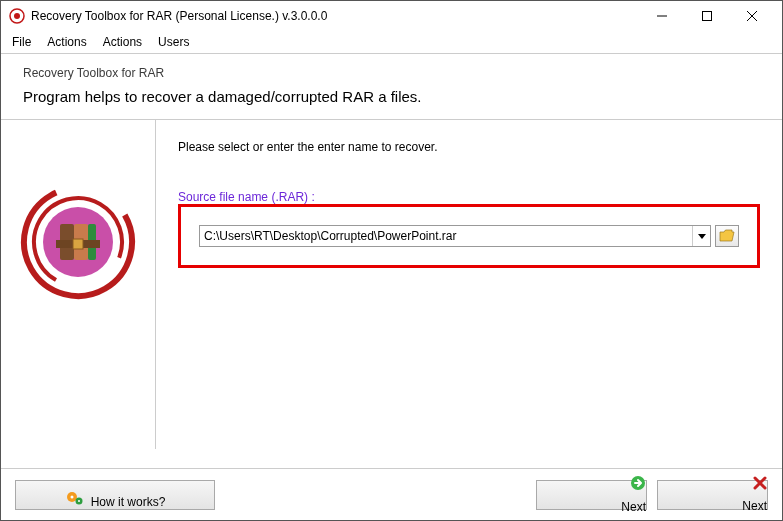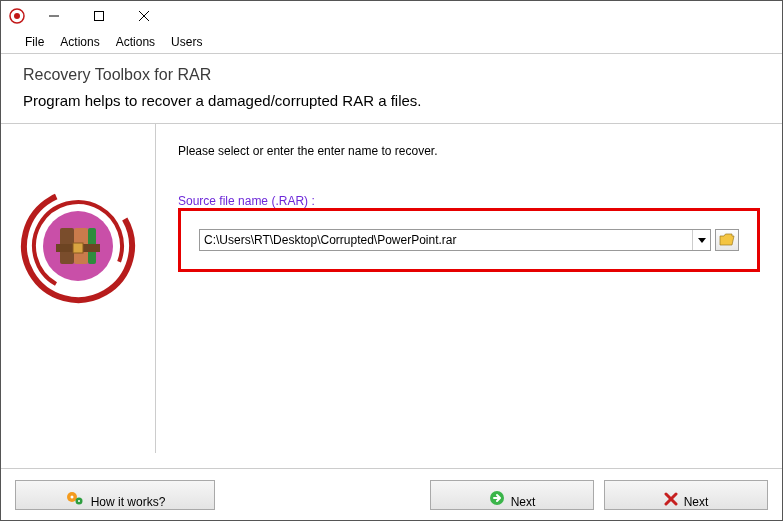--- a/index.html
+++ b/index.html
@@ -4,59 +4,60 @@
 <style>
 * { box-sizing: border-box; margin: 0; padding: 0; }
 body { font-family: "Segoe UI", Tahoma, sans-serif; font-size: 12px; background: #fff; width: 783px; height: 521px; border: 1px solid #555; position: relative; overflow: hidden; }
 
 .titlebar { height: 30px; background: #fff; display: flex; align-items: center; padding: 0 8px; }
 .titlebar-icon { width: 16px; height: 16px; margin-right: 6px; }
 .titlebar-text { flex: 1; font-size: 12px; color: #000; }
 .win-controls { display: flex; gap: 0; }
 .win-btn { width: 45px; height: 28px; display: flex; align-items: center; justify-content: center; cursor: pointer; }
 
-.menubar { height: 22px; display: flex; align-items: center; padding: 0 24px; gap: 16px; }
+.menubar { height: 22px; display: flex; align-items: center; padding: 0 11px; gap: 16px; }
 .menubar span { color: #000; cursor: pointer; }
 
 .divider { height: 1px; background: #ccc; }
 
 .header-area { padding: 12px 22px 14px 22px; }
-.header-title { font-size: 16px; color: #3b3b3b; margin-bottom: 8px; }
+.header-title { font-size: 12px; color: #3b3b3b; margin-bottom: 8px; }
 .header-sub { font-size: 15px; color: #000; }
 
 .content { display: flex; border-top: 1px solid #ccc; height: 330px; }
 .sidebar { width: 155px; border-right: 1px solid #ccc; display: flex; align-items: flex-start; justify-content: center; padding-top: 62px; }
 .logo-ring { width: 120px; height: 120px; position: relative; }
 
 .main { flex: 1; padding: 20px 22px; }
 .prompt { font-size: 12px; color: #000; margin-bottom: 36px; }
 .field-label { font-size: 12px; color: #6d28d9; }
 
 .file-row { display: flex; align-items: center; border: 3px solid #e60000; padding: 18px; gap: 4px; }
 .file-input-wrap { flex: 1; display: flex; border: 1px solid #999; background: #fff; height: 22px; }
 .file-input { flex: 1; border: none; outline: none; padding: 0 4px; font-size: 12px; font-family: inherit; }
 .dd-btn { width: 18px; display: flex; align-items: center; justify-content: center; border-left: 1px solid #ccc; cursor: pointer; }
 .browse-btn { width: 24px; height: 22px; border: 1px solid #999; background: linear-gradient(#fdfdfd,#e8e8e8); display: flex; align-items: center; justify-content: center; cursor: pointer; }
 
 .footer { position: absolute; left: 0; right: 0; bottom: 0; border-top: 1px solid #ccc; height: 52px; display: flex; align-items: center; padding: 0 14px; gap: 10px; }
 .btn { height: 30px; border: 1px solid #a9a9a9; background: linear-gradient(#f6f6f6,#e4e4e4); display: flex; align-items: flex-end; justify-content: center; gap: 6px; cursor: pointer; font-size: 12px; color: #000; }
 .btn-how { width: 200px; }
 .spacer { flex: 1; }
-.btn-nav { width: 164px; }
+.btn-nav { width: 111px; flex-direction: column; }
 </style>
 </head>
 <body>
 
 <div class="titlebar">
   <span class="titlebar-icon">
     <svg viewBox="0 0 16 16">
         <circle cx="8" cy="8" r="7" fill="none" stroke="#c21818" stroke-width="1.5"></circle>
         <circle cx="8" cy="8" r="3" fill="#c21818"></circle>
       </svg>
   </span>
+  <span class="titlebar-text">Recovery Toolbox for RAR (Personal License.) v.3.0.0.0</span>
   <div class="win-controls">
     <div class="win-btn">
         <svg width="10" height="10">
           <line x1="0" y1="5" x2="10" y2="5" stroke="#000" stroke-width="1"></line>
         </svg>
       </div>
     <div class="win-btn">
         <svg width="10" height="10">
           <rect x="0.5" y="0.5" width="9" height="9" fill="none" stroke="#000" stroke-width="1"></rect>
         </svg>

